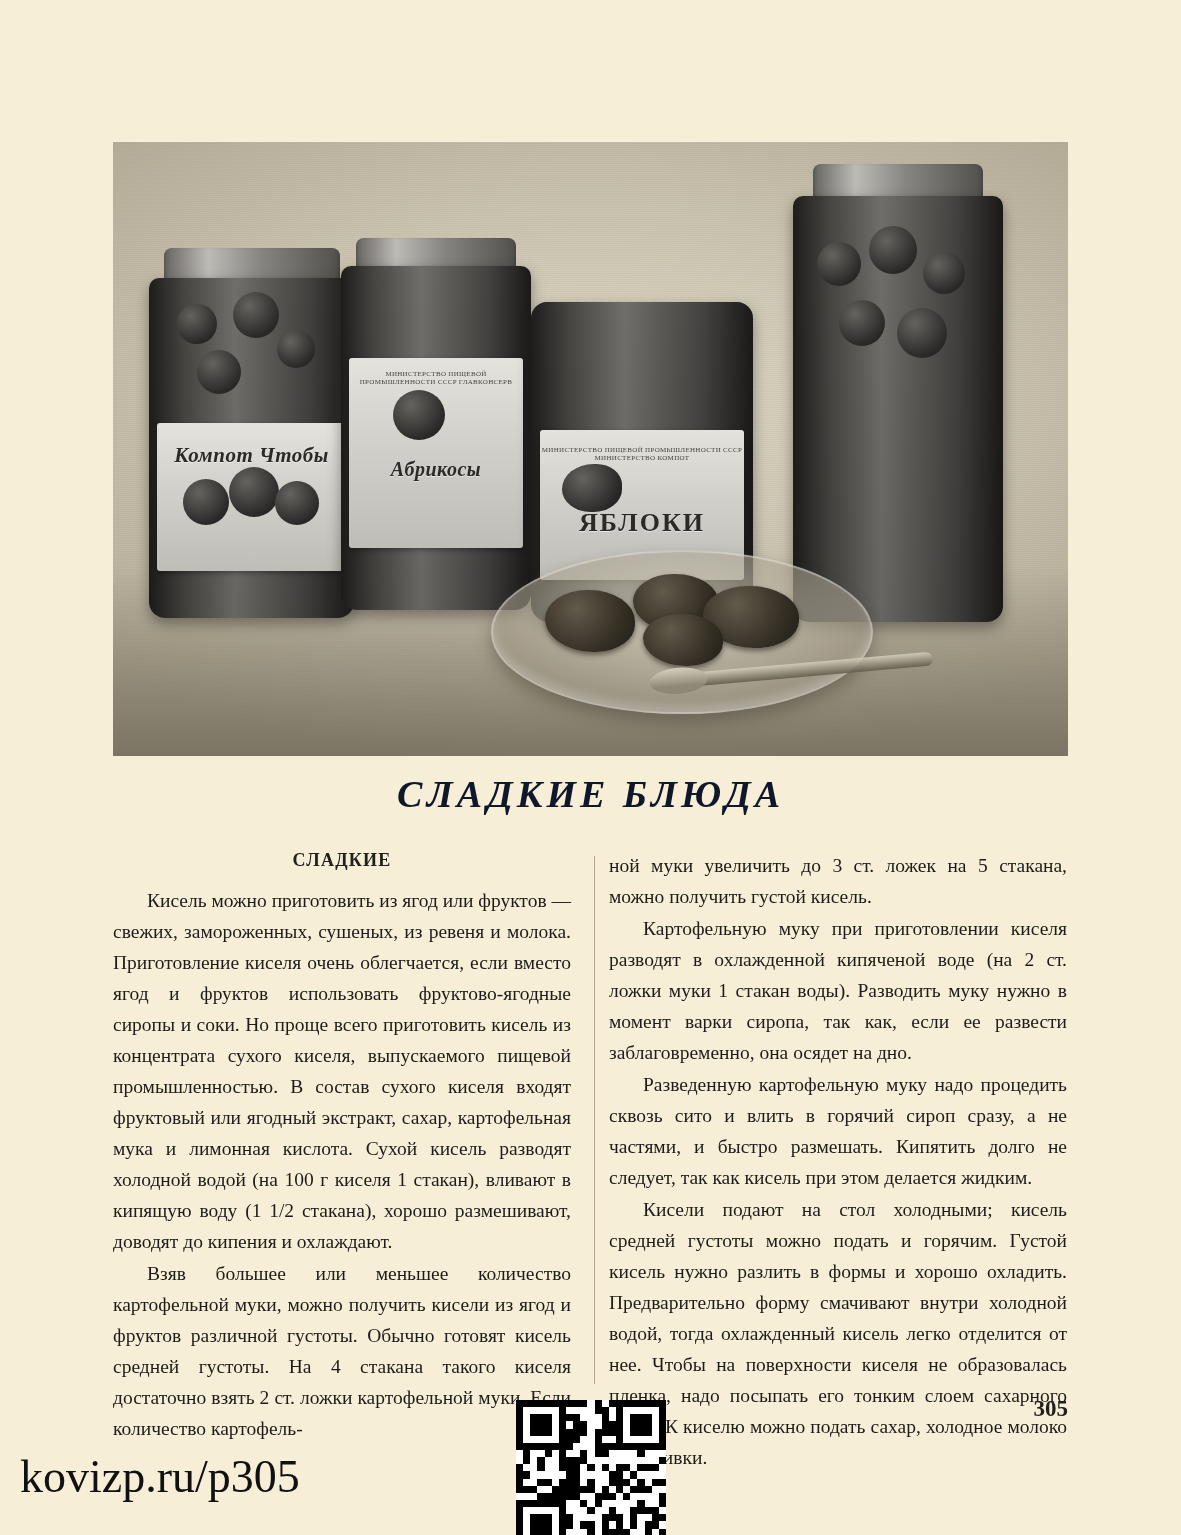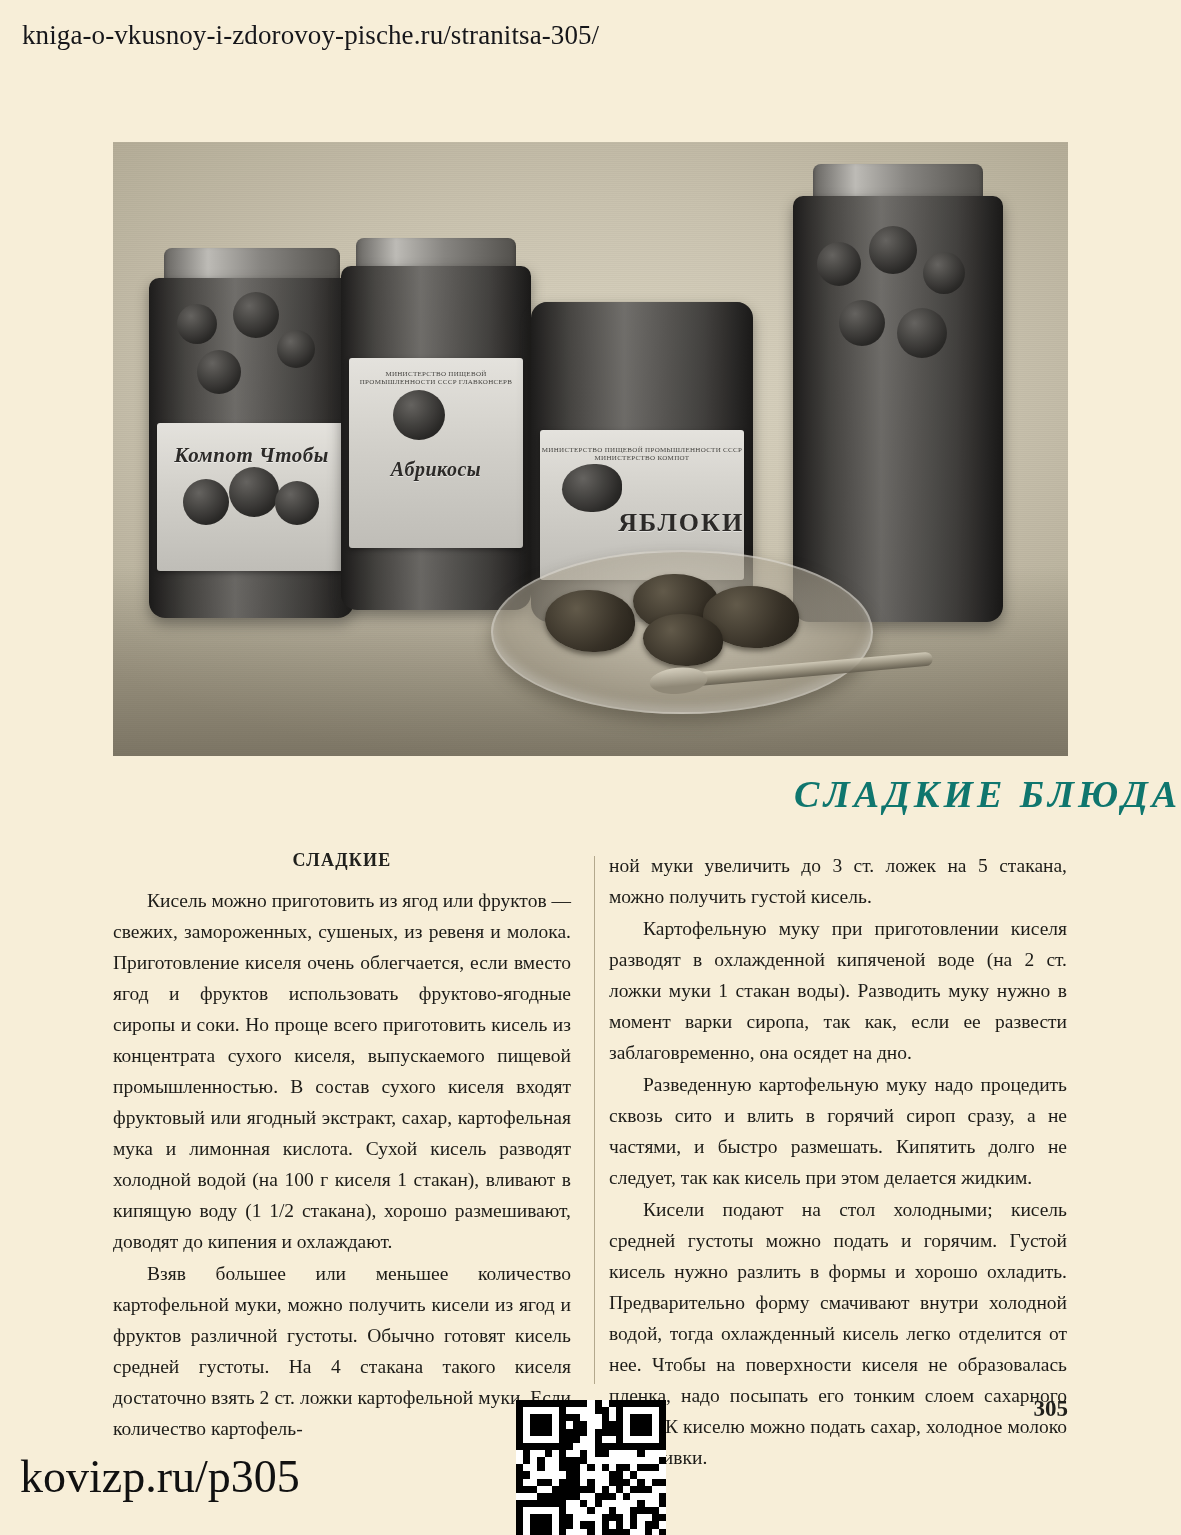--- a/index.html
+++ b/index.html
@@ -134,21 +134,21 @@
   #jar2 .lid { width: 160px; height: 34px; }
   #jar2 .body { top: 28px; height: 344px; }
   #jar2 .label { top: 120px; height: 190px; }
   #jar2 .label .ltext { top: 100px; font-size: 20px; }
   #jar2 .label .lsmall { top: 12px; }
   
   #jar3 { left: 418px; top: 160px; width: 222px; height: 320px; }
   #jar3 .body { top: 0; height: 320px; border-radius: 16px 16px 18px 18px; }
   #jar3 .neck { top: 0; width: 206px; height: 26px; border-radius: 8px; }
   #jar3 .label { top: 128px; height: 150px; }
-  #jar3 .label .ltext { top: 78px; font-size: 26px; font-style: normal; letter-spacing: 2px; text-align: right; }
+  #jar3 .label .ltext { top: 78px; font-size: 26px; font-style: normal; letter-spacing: 2px; }
   #jar3 .label .lsmall { top: 16px; }
   
   #jar4 { left: 680px; top: 22px; width: 210px; height: 458px; }
   #jar4 .lid { width: 170px; height: 38px; }
   #jar4 .body { top: 32px; height: 426px; }
   #jar4 .label { top: 300px; height: 126px; }
   #jar4 .label .ltext { top: 40px; font-size: 24px; font-style: normal; letter-spacing: 1px; }
   #jar4 .label .lsmall { top: 14px; }
 
   
@@ -188,27 +188,27 @@
     width:58px; height:26px;
     border-radius:50%;
     background: linear-gradient(180deg,#ded8c7 0%, #8c8574 70%);
   }
 
   
   .chapter-title {
     position: absolute;
     left: 0; right: 0;
     top: 772px;
-    text-align: right;
+    text-align: center;
     font-size: 38px;
     font-weight: bold;
     font-style: italic;
     letter-spacing: 4px;
     font-family: "Liberation Serif", serif;
-    color: #0f766e;
+    color: #0f172a;
   }
 
   .columns {
     position: absolute;
     left: 113px;
     top: 850px;
     width: 955px;
     display: flex;
     gap: 38px;
   }
@@ -274,21 +274,20 @@
     font-size: 46px;
     font-family: "Liberation Serif", serif;
     color: #111;
   }
 </style>
 </head>
 <body>
 
 <div class="page">
 
-  <div class="top-url">kniga-o-vkusnoy-i-zdorovoy-pische.ru/stranitsa-305/</div>
 
   <div class="photo-wrap">
     <div class="photo"></div>
     <div class="shadow-floor"></div>
 
     <div class="jar" id="jar1">
       <div class="lid"></div>
       <div class="body">
         <div class="fruit" style="left:28px;top:26px;width:40px;height:40px;"></div>
         <div class="fruit" style="left:84px;top:14px;width:46px;height:46px;"></div>

